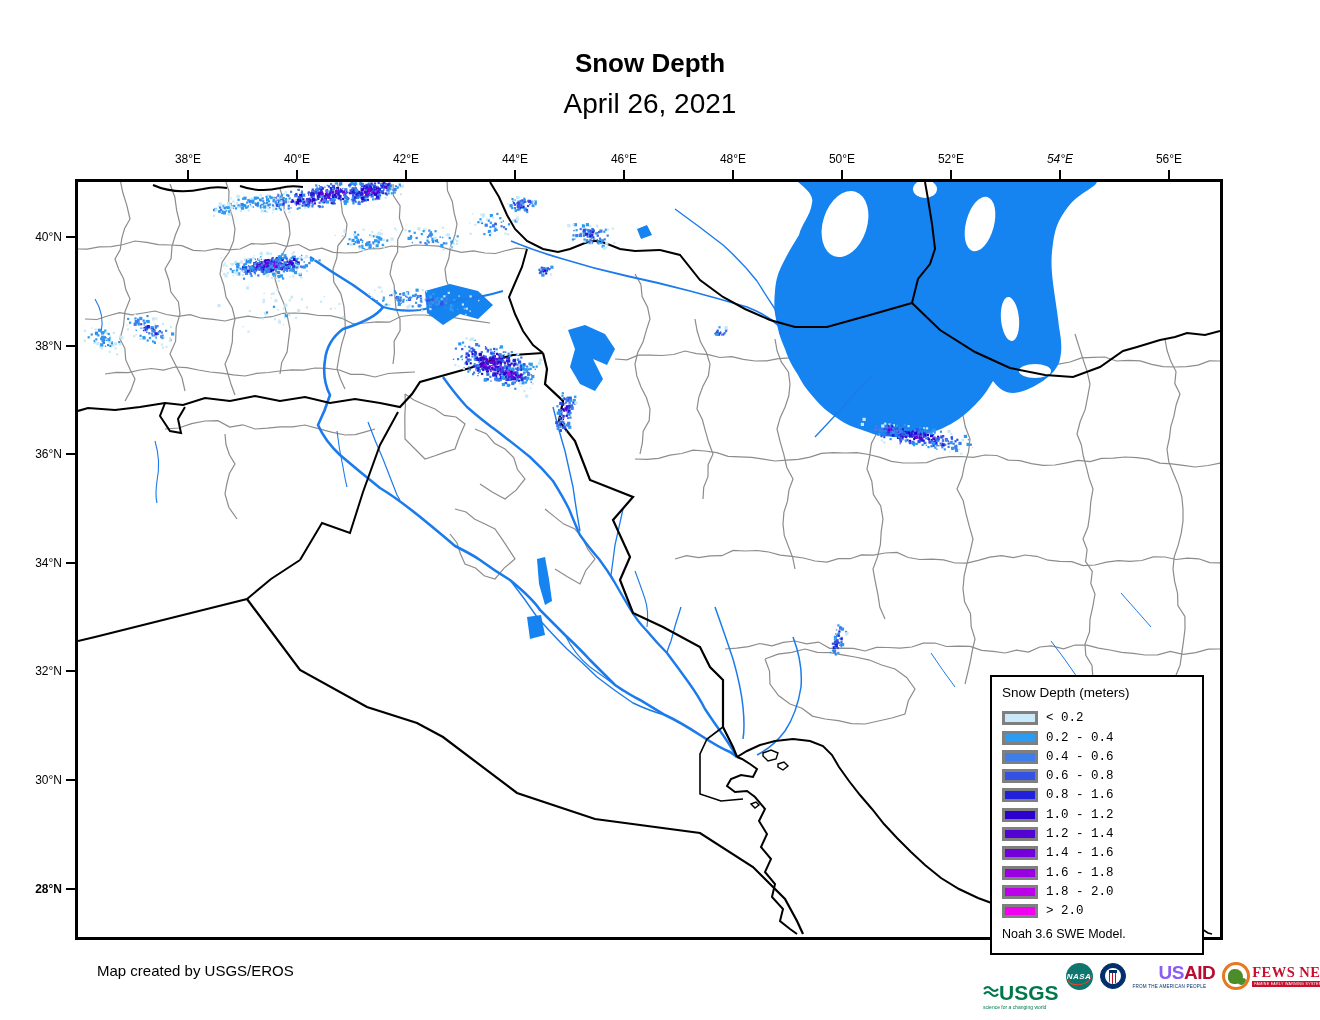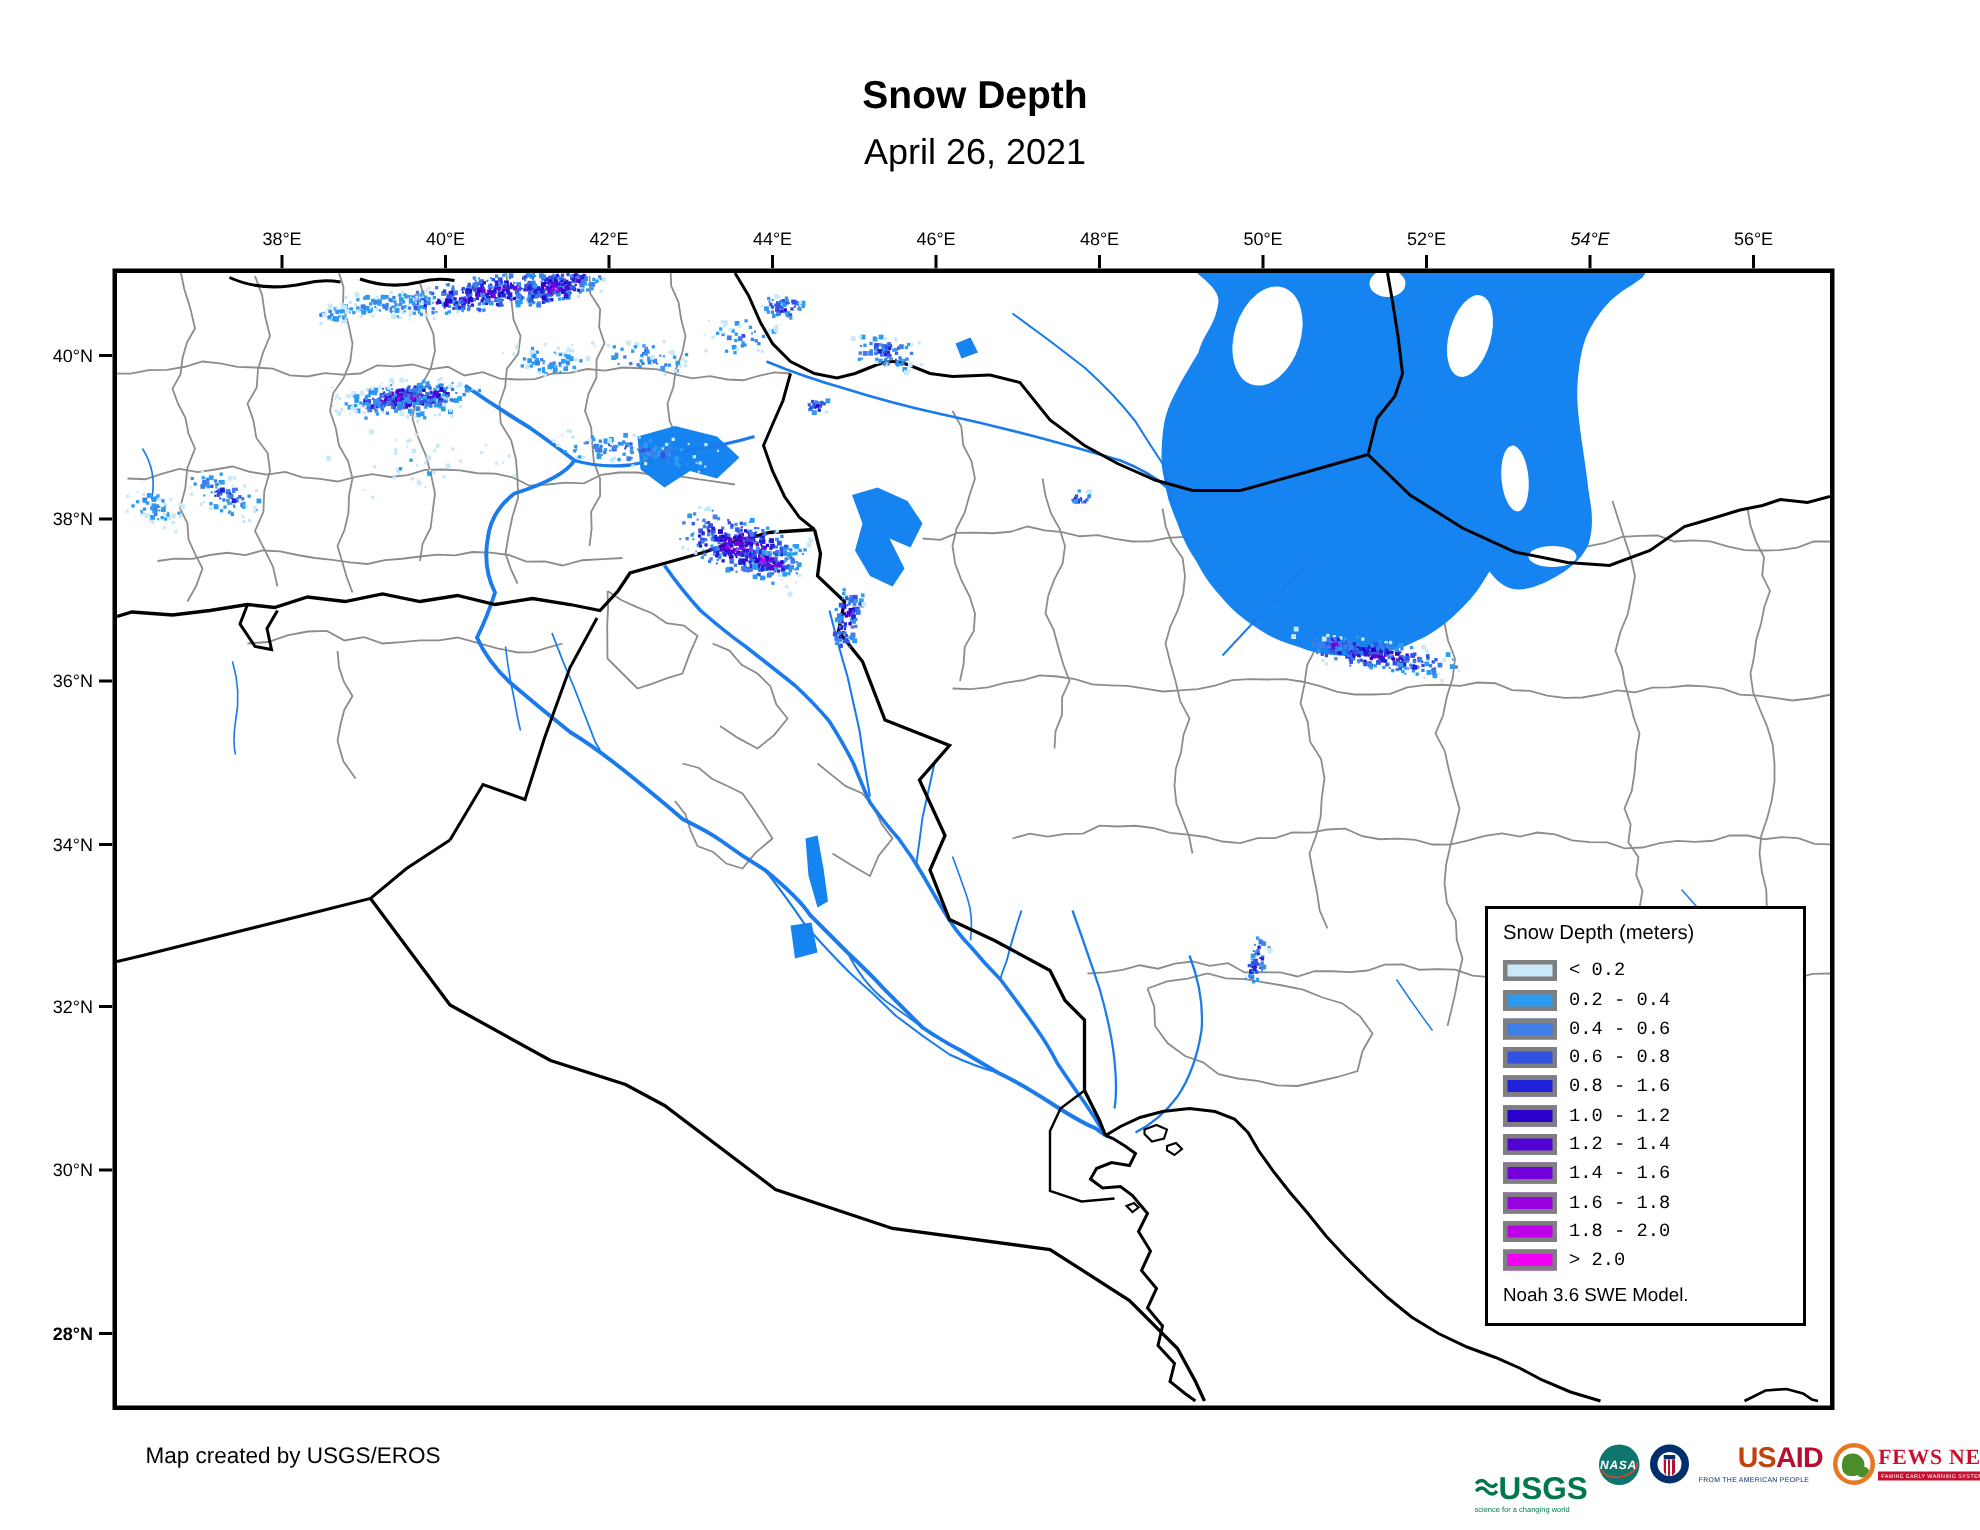--- a/index.html
+++ b/index.html
@@ -1,30 +1,30 @@
 <!DOCTYPE html>
 <html><head>
 <meta charset="utf-8">
 <style>
   html,body{margin:0;padding:0;background:#ffffff;width:1320px;height:1020px;overflow:hidden;
     font-family:"Liberation Sans", sans-serif;}
   #page{position:relative;width:1320px;height:1020px;background:#fff;}
   .title{position:absolute;left:0;top:48px;width:1300px;text-align:center;
     font-size:26px;font-weight:bold;color:#000;}
   .subtitle{position:absolute;left:0;top:88px;width:1300px;text-align:center;
-    font-size:24px;color:#000;}
+    font-size:28px;color:#000;}
   #mapframe{position:absolute;left:75px;top:179px;width:1148px;height:761px;
     border:3px solid #000;box-sizing:border-box;background:#fff;}
   #mapsvg{position:absolute;left:0;top:0;}
   .tick-top{position:absolute;width:2px;height:9px;background:#000;top:170px;}
   .ticklabel-top{position:absolute;top:152px;font-size:12px;color:#000;transform:translateX(-50%);white-space:nowrap;}
   .tick-left{position:absolute;width:9px;height:2px;background:#000;left:66px;}
   .ticklabel-left{position:absolute;right:1262px;font-size:12px;color:#000;transform:translateY(-50%);white-space:nowrap;text-align:right;width:50px;}
   .ticklabel-left span{float:right;}
-  #legend{position:absolute;left:990px;top:604px;width:214px;height:280px;background:#fff;
+  #legend{position:absolute;left:990px;top:675px;width:214px;height:280px;background:#fff;
     border:2px solid #000;box-sizing:border-box;padding:8px 10px 6px 10px;}
   .legend-title{font-size:13.5px;color:#000;margin-bottom:6px;}
   .legend-row{display:flex;align-items:flex-end;height:19.3px;font-family:Liberation Mono, monospace;}
   .legend-swatch{width:36px;height:14px;border:3px solid #7f7f7f;box-sizing:border-box;margin-right:8px;flex:0 0 auto;}
   .legend-label{font-size:12.5px;color:#000;}
   .legend-note{font-size:12.5px;color:#000;margin-top:8px;line-height:1.3;}
   #credit{position:absolute;left:97px;top:962px;font-size:15px;color:#000;}
   #logos{position:absolute;left:983px;top:954px;height:44px;display:flex;align-items:center;gap:7px;}
   .logo-usgs{display:flex;flex-direction:column;align-items:flex-start;margin-top:40px;}
   .usgs-row{display:flex;align-items:center;}
@@ -32,21 +32,21 @@
   .usgs-tag{color:#00784c;font-size:5px;margin-top:1px;}
   .nasa-circle{width:27px;height:27px;border-radius:50%;background:#0f766e;position:relative;overflow:hidden;}
   .nasa-text{position:absolute;left:0;top:9px;width:100%;text-align:center;color:#fff;font-size:8px;font-weight:bold;font-style:italic;letter-spacing:0.5px;}
   .nasa-swoosh{position:absolute;left:2px;top:14px;width:23px;height:7px;border:1.4px solid #fc3d21;border-top:none;border-radius:0 0 50% 50%/0 0 100% 100%;transform:rotate(-12deg);}
   .usaid-seal{width:26px;height:26px;border-radius:50%;background:#002f6c;position:relative;overflow:hidden;border:1px solid #002f6c;box-sizing:border-box;}
   .usaid-seal-inner{position:absolute;left:4px;top:4px;width:16px;height:16px;border-radius:50%;background:#fff;overflow:hidden;}
   .usaid-shield{position:absolute;left:4px;top:2px;width:8px;height:11px;background:
     repeating-linear-gradient(90deg,#ba0c2f 0 1.5px,#fff 1.5px 3px);border-top:3px solid #002f6c;border-radius:0 0 4px 4px;}
   .usaid-textcol{display:flex;flex-direction:column;align-items:flex-start;}
   .usaid-name{font-size:19px;font-weight:bold;line-height:1;letter-spacing:-0.5px;}
-  .usaid-us{color:#c2410c;margin-left:26px;} .usaid-aid{color:#ba0c2f;}
+  .usaid-us{color:#8b5cf6;margin-left:26px;} .usaid-aid{color:#ba0c2f;}
   .usaid-tag{font-size:4.6px;color:#002f6c;margin-top:1.5px;letter-spacing:0.2px;}
   .fews{display:flex;align-items:center;}
   .fews-globe{width:28px;height:28px;border-radius:50%;background:#fff;border:3px solid #e87722;box-sizing:border-box;position:relative;overflow:hidden;}
   .fews-land{position:absolute;left:3px;top:4px;width:15px;height:15px;background:#4c8c2b;border-radius:45% 55% 50% 40%;}
   .fews-land2{position:absolute;left:13px;top:13px;width:8px;height:7px;background:#4c8c2b;border-radius:50% 40% 55% 45%;}
   .fews-textcol{display:flex;flex-direction:column;margin-left:2px;}
   .fews-name{font-family:"Liberation Serif", serif;font-weight:bold;font-size:14.5px;color:#c8102e;line-height:1;letter-spacing:0.5px;}
   .fews-bar{margin-top:1.5px;background:#c8102e;color:#fff;font-size:3.6px;padding:1px 2px;letter-spacing:0.3px;white-space:nowrap;}
 </style>
 </head>

